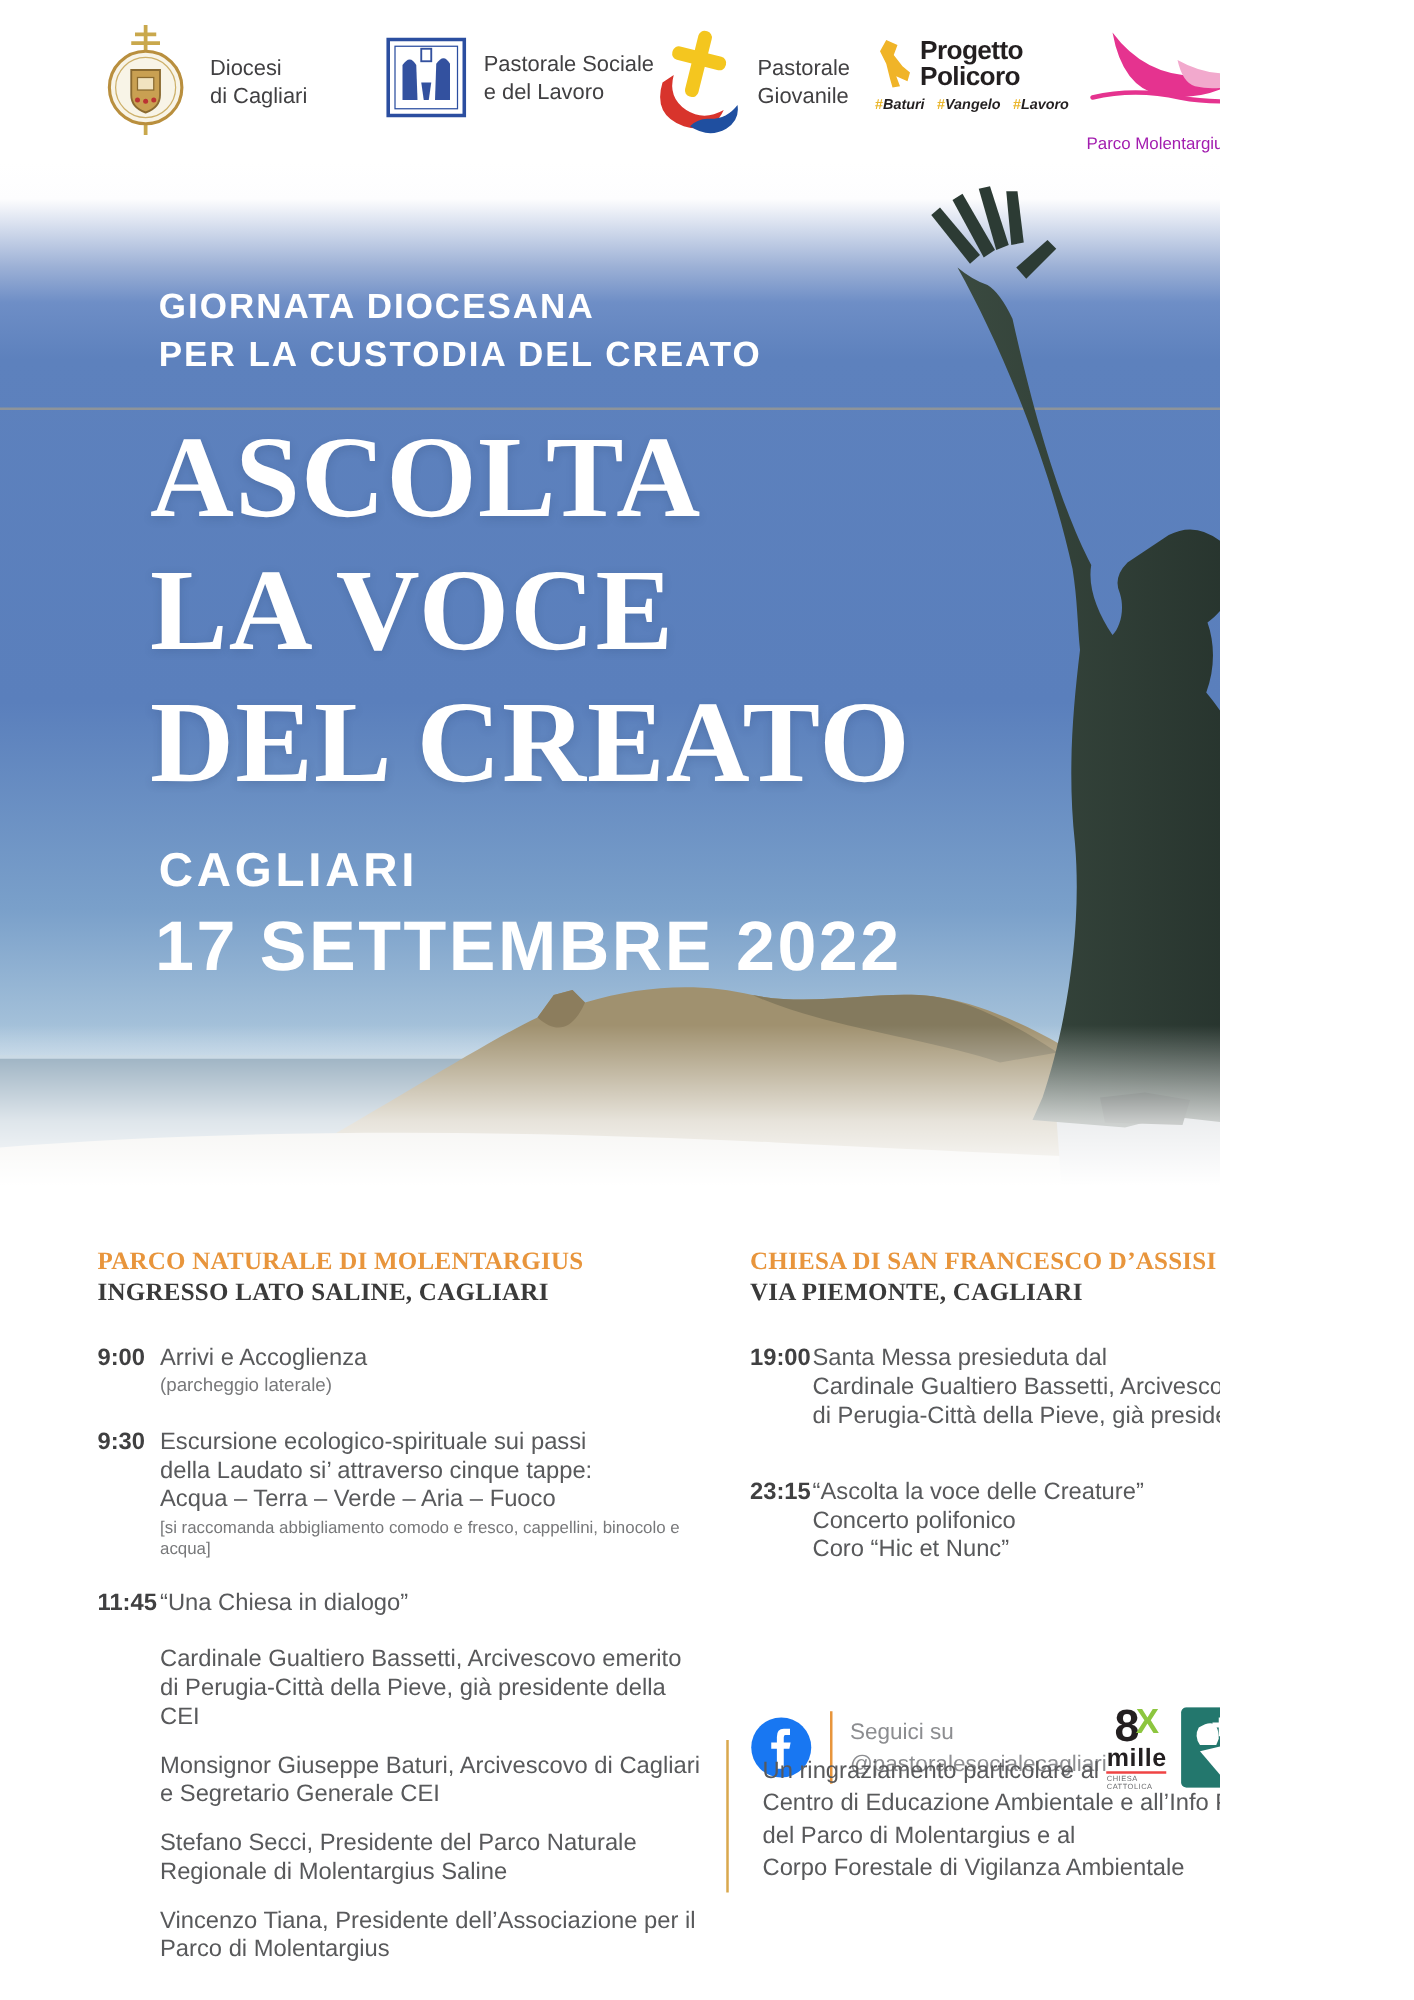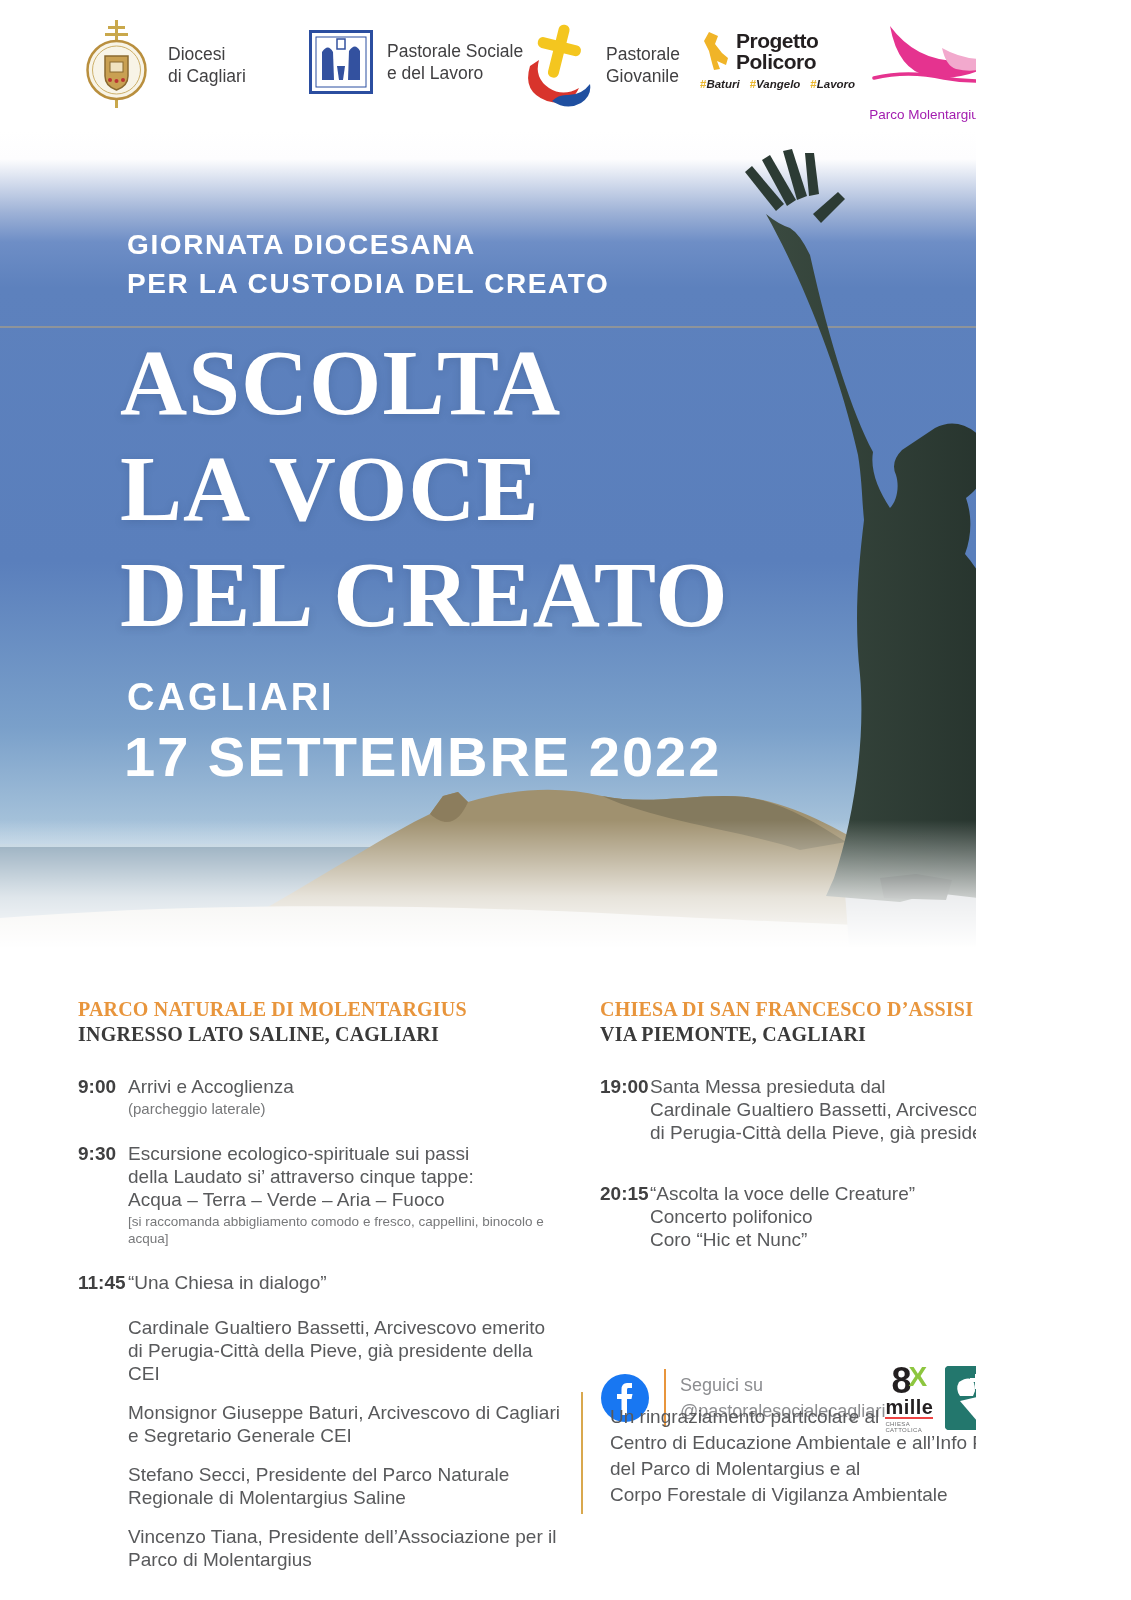--- a/index.html
+++ b/index.html
@@ -280,21 +280,21 @@
     <div class="colsub">VIA PIEMONTE, CAGLIARI</div>
 
     <div class="rows">
       <div class="prow" style="margin-bottom:38px;">
         <div class="ptime">19:00</div>
         <div class="ptext ml">Santa Messa presieduta dal
 Cardinale Gualtiero Bassetti, Arcivescovo emerito
 di Perugia-Città della Pieve, già presidente della CEI</div>
       </div>
       <div class="prow prow-last">
-        <div class="ptime">20:15</div>
+        <div class="ptime">23:15</div>
         <div class="ptext ml">“Ascolta la voce delle Creature”
 Concerto polifonico
 Coro “Hic et Nunc”</div>
       </div>
     </div>
 
     <div class="socialrow">
       <div class="fbgroup">
         <svg width="50" height="50" viewBox="0 0 50 50">
           <circle cx="25" cy="25" r="24" fill="#1877f2"></circle>

